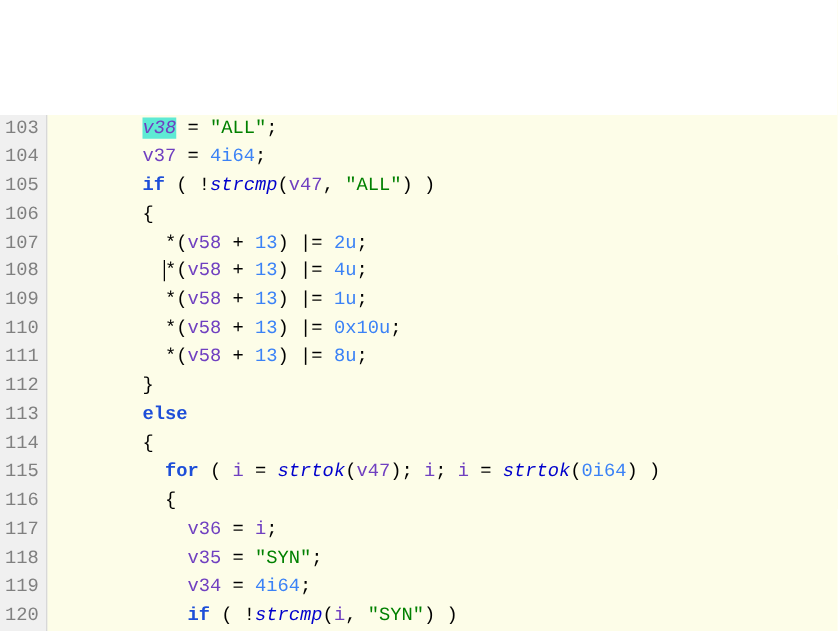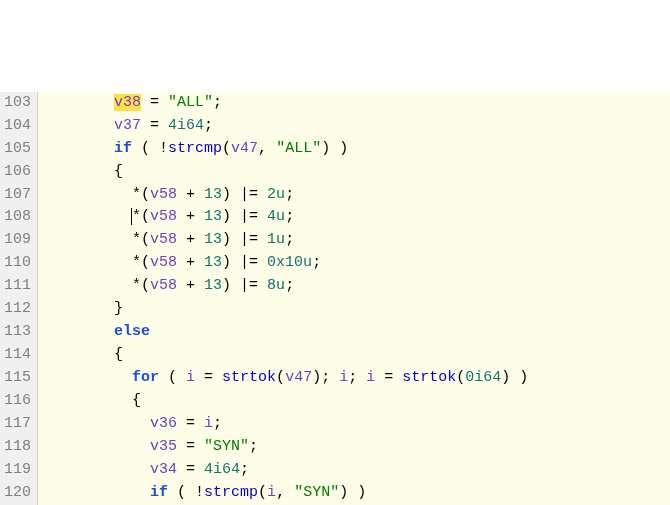--- a/index.html
+++ b/index.html
@@ -22,24 +22,24 @@
       border-right: 1px solid #d0d0d0;
       user-select: none;
     }
     .code {
       background: #fdfde8;
       padding-left: 4px;
       flex: 1;
     }
     .kw { color: #1d4ed8; font-weight: bold; }
     .var { color: #7040c0; }
-    .num { color: #0f766e; }
+    .num { color: #3b82f6; }
     .str { color: #008000; }
-    .fn { color: #0000cc; }
-    .hl { background: #fde047; }
+    .fn { color: #0000cc; font-style: italic; }
+    .hl { background: #5eead4; font-style: italic; }
     .cursor { border-left: 1px solid #000; margin-left:-1px; }
     .gutter-line { display:block; }
     .code-line { display:block; }
   </style>
 </head>
 <body>
 
 
 
 <div class="editor">

